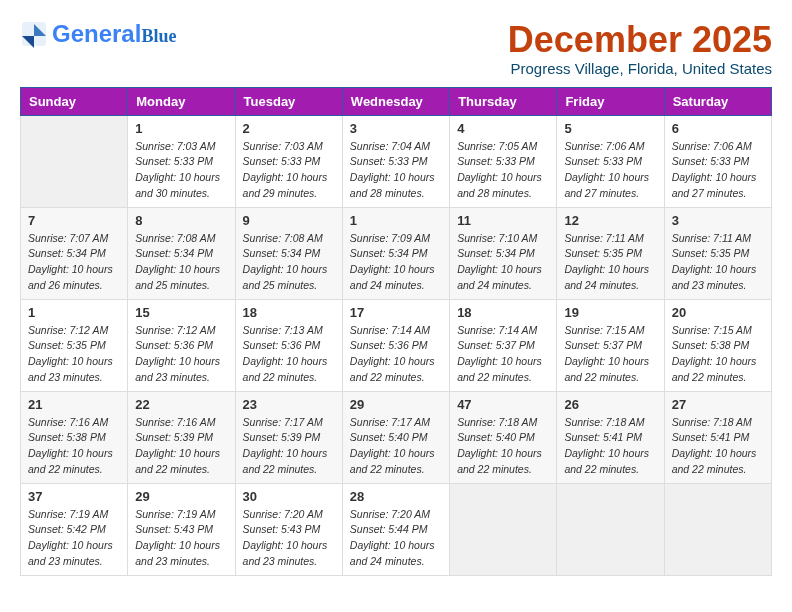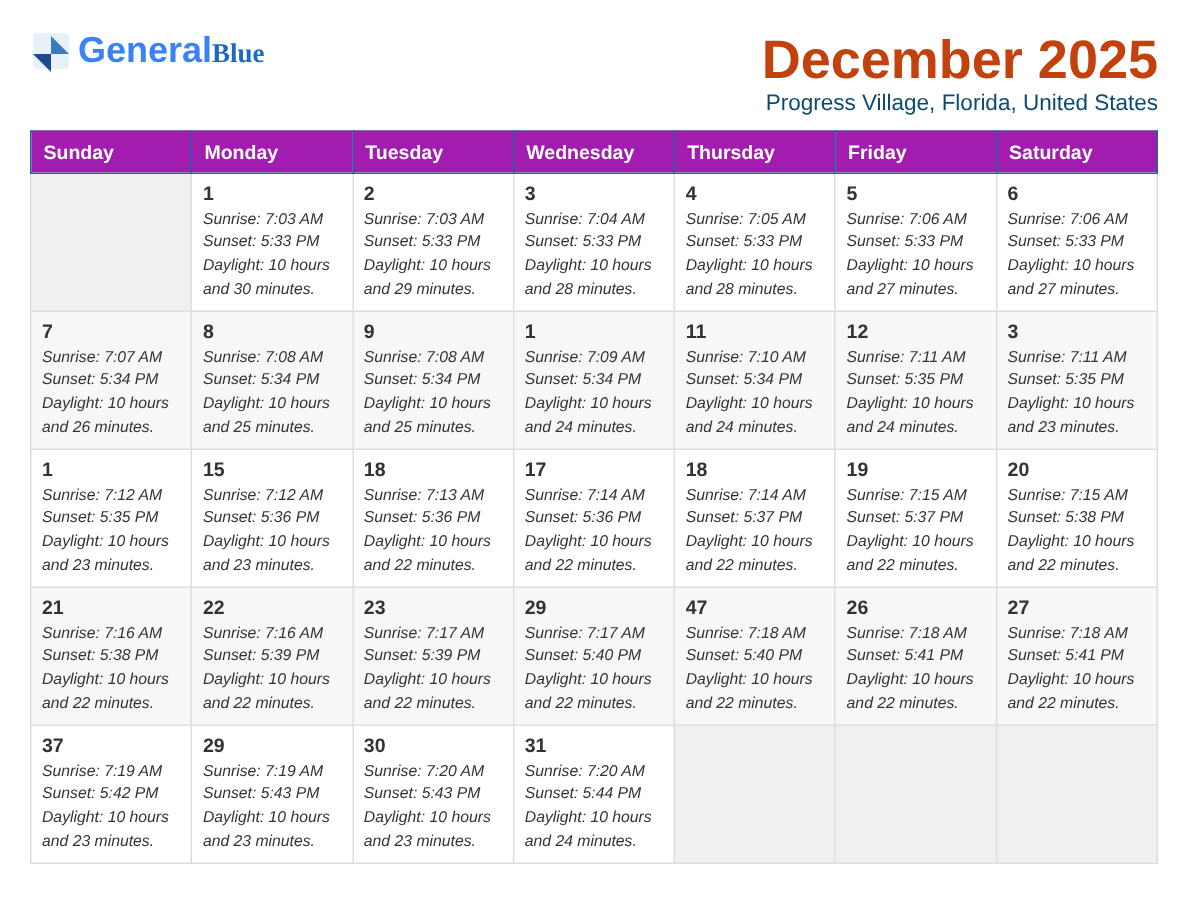--- a/index.html
+++ b/index.html
@@ -343,21 +343,21 @@
 and 23 minutes.</div>
         </td>
         <td>
           <span class="day-number">30</span>
           <div class="day-info" style="white-space: pre-line;">Sunrise: 7:20 AM
 Sunset: 5:43 PM
 Daylight: 10 hours
 and 23 minutes.</div>
         </td>
         <td>
-          <span class="day-number">31</span>
+          <span class="day-number">28</span>
           <div class="day-info" style="white-space: pre-line;">Sunrise: 7:20 AM
 Sunset: 5:44 PM
 Daylight: 10 hours
 and 24 minutes.</div>
         </td>
         <td class="empty-cell"></td>
         <td class="empty-cell"></td>
         <td class="empty-cell"></td>
       </tr>
     </tbody>

